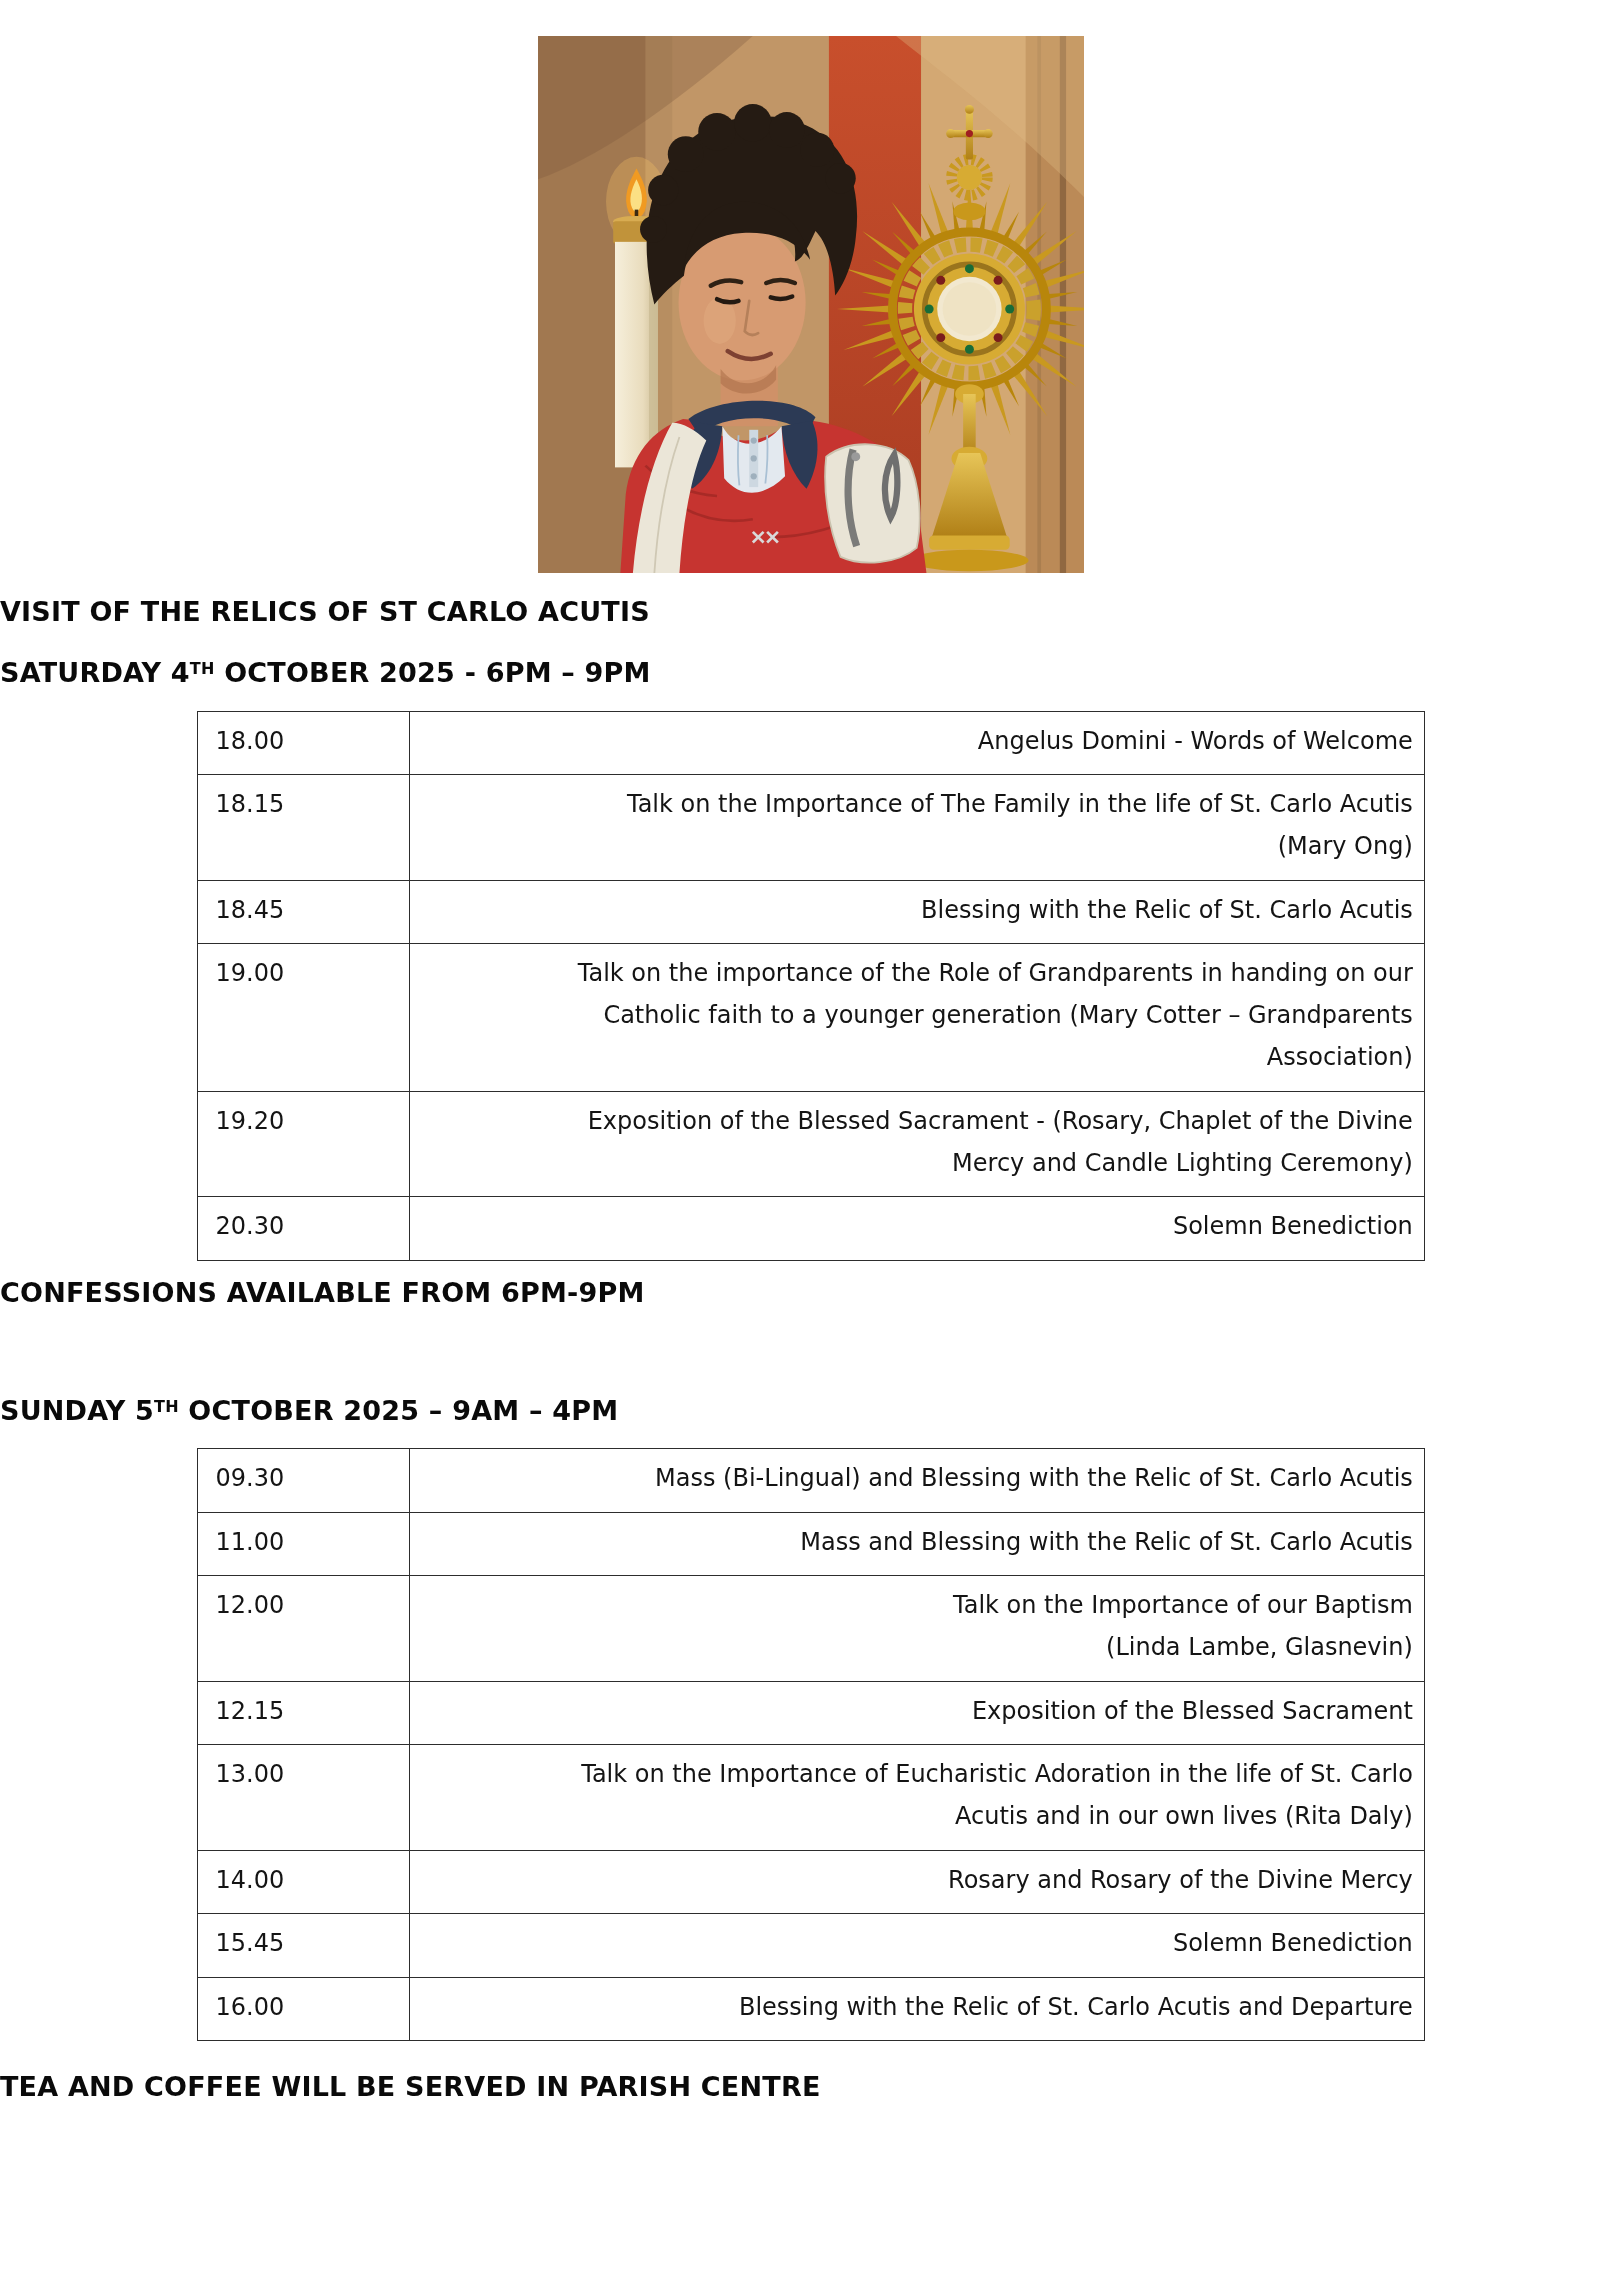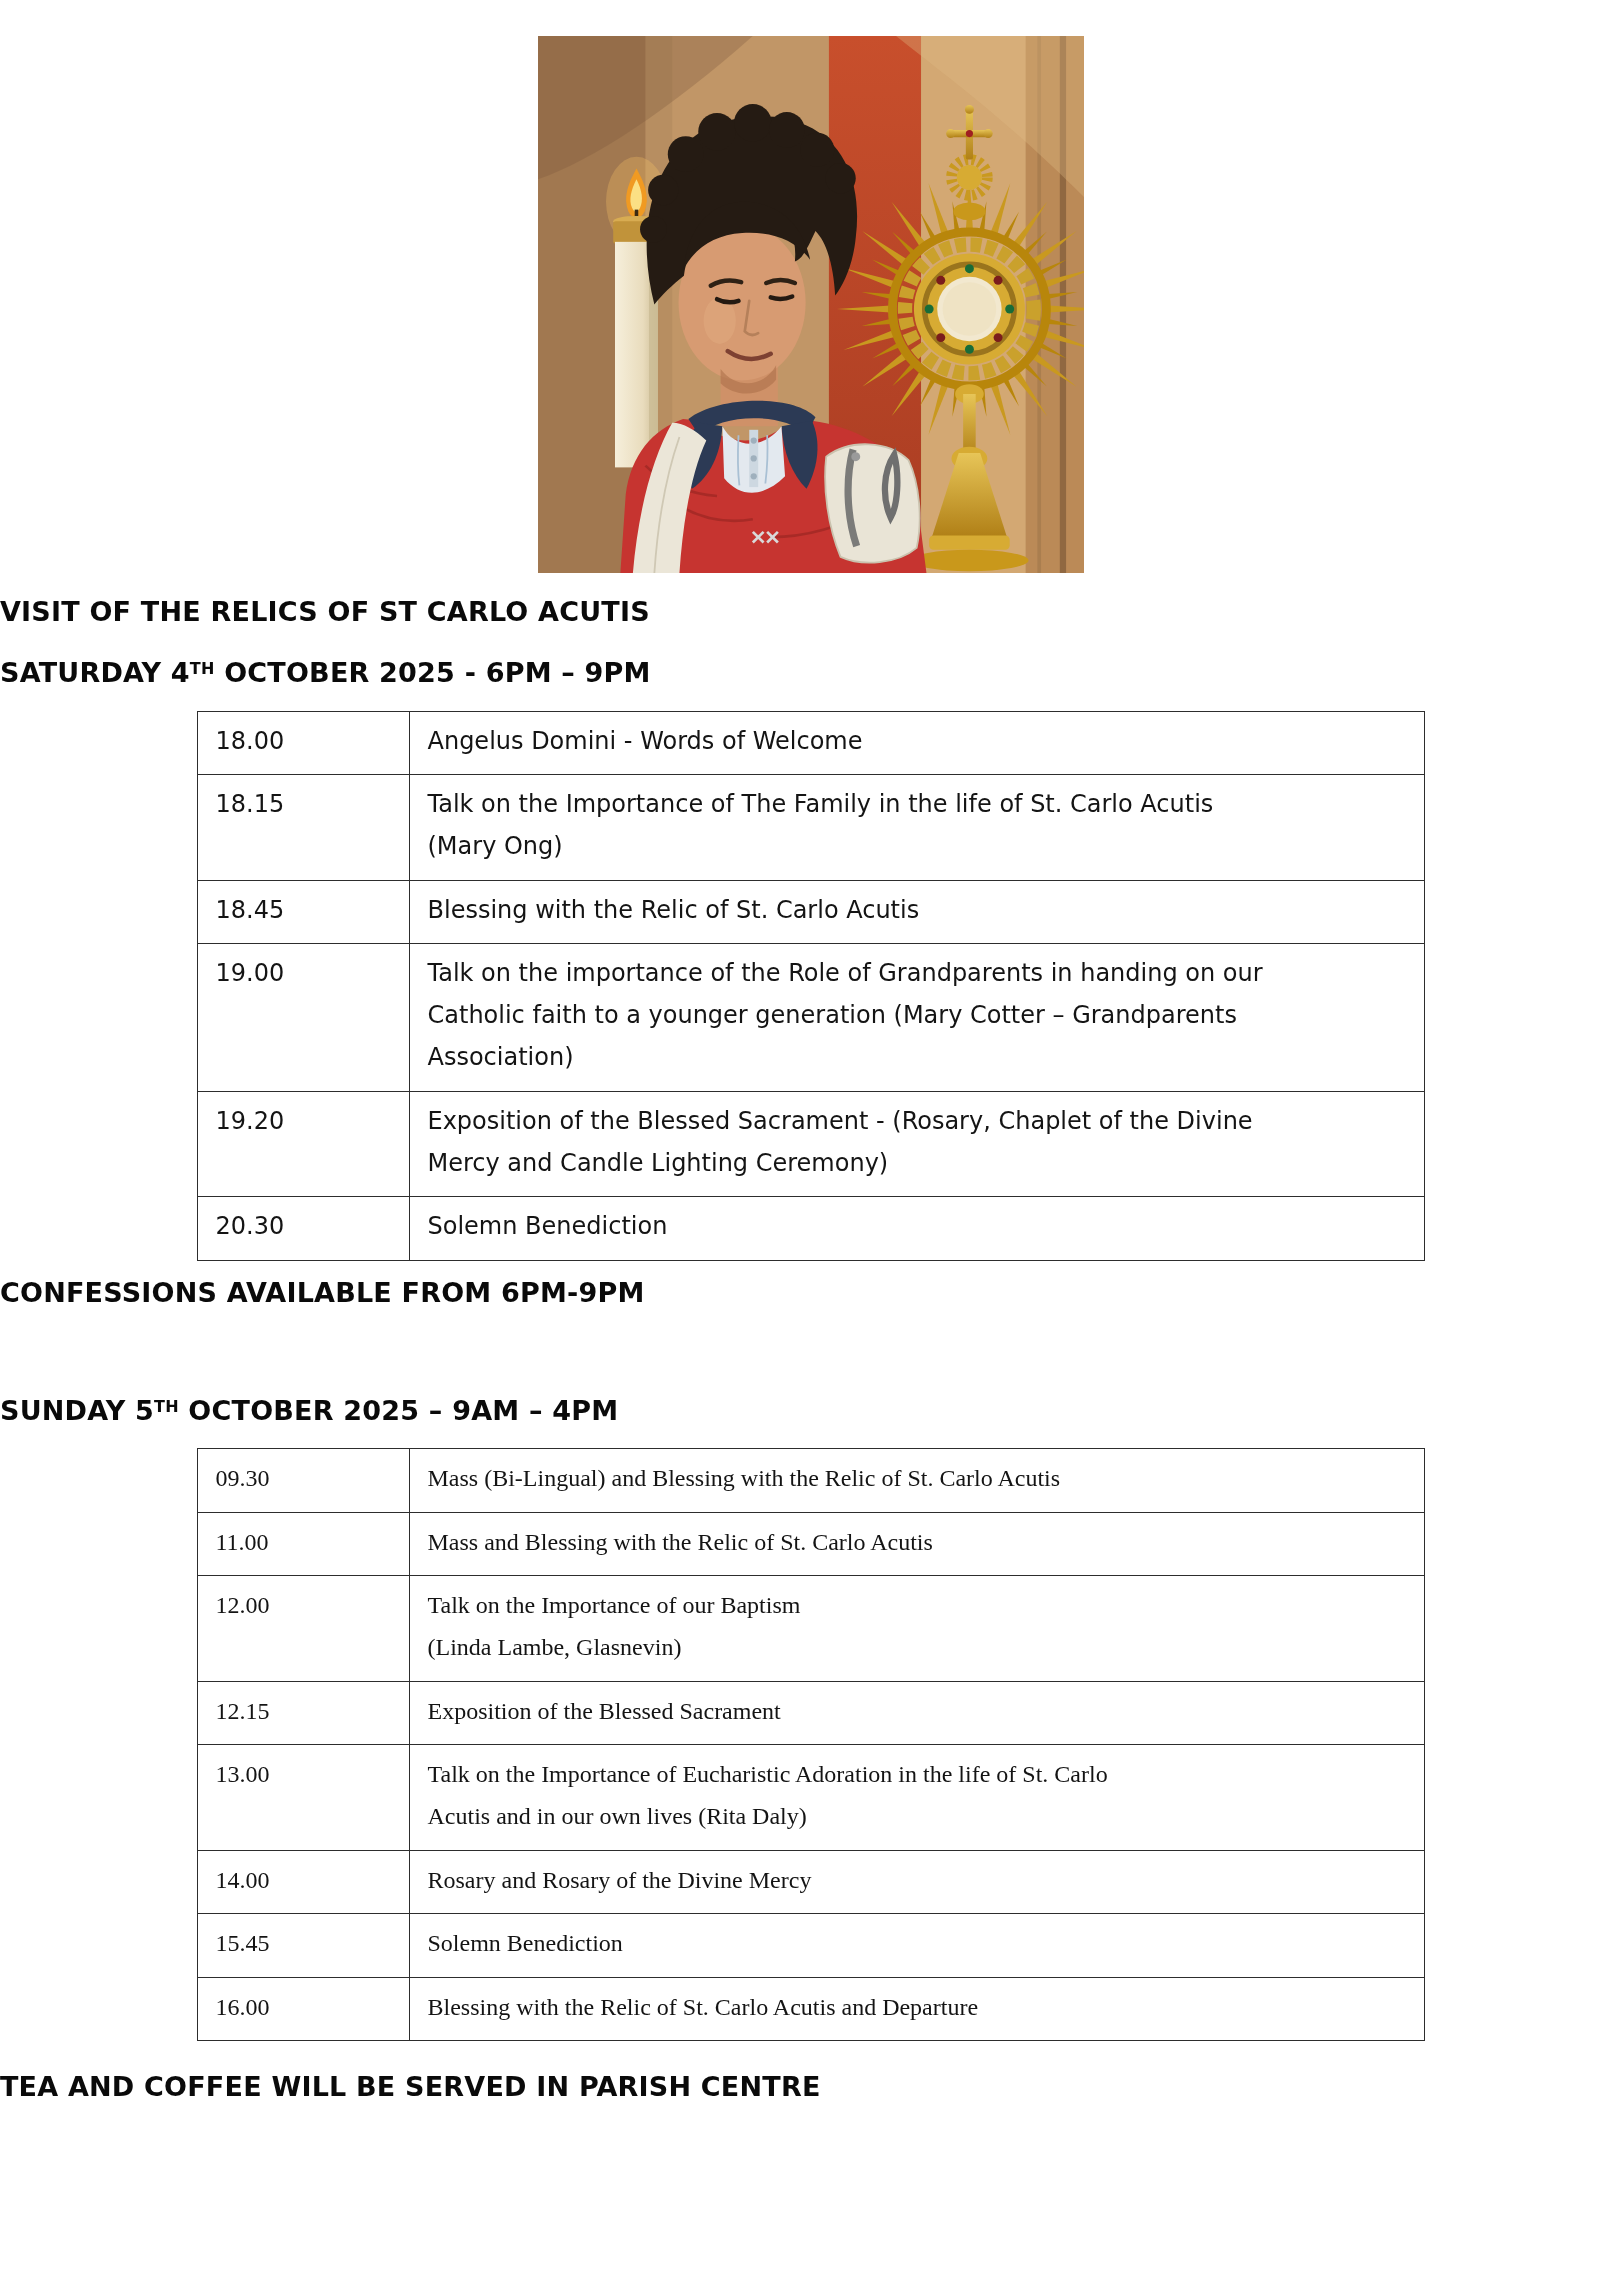--- a/index.html
+++ b/index.html
@@ -19,24 +19,24 @@
   .sup{font-size:16px;vertical-align:8px;}
   table.sched{
     border-collapse:collapse;table-layout:fixed;
     width:1228px;margin:21.5px auto 0;
   }
   table.sched td{
     border:1.8px solid #2d2d2d;vertical-align:top;
     font-size:24px;line-height:42px;color:#141414;
   }
   td.time{width:212px;box-sizing:border-box;padding:8px 9px 12.5px 18px;}
-  td.event{padding:8px 10.7px 12.5px 18px;white-space:pre-line;}
+  td.event{padding:8px 10.7px 12.5px 18px;white-space:pre-line;text-align:right;}
   .note{margin:16px auto 0;}
   .sunday-head{margin:82px auto 0;}
-  .sunday-table{margin-top:27px;font-family:Liberation Serif, serif;}
+  .sunday-table{margin-top:27px;}
   .footer-note{margin:30px auto 0;}
 </style>
 </head>
 <body>
 
 <div class="photo-wrap">
   <svg viewBox="0 0 610 600" width="546" height="537">
     <defs>
       <linearGradient id="redG" x1="0" y1="0" x2="0" y2="1">
         <stop offset="0" stop-color="#c84f2c"></stop>

